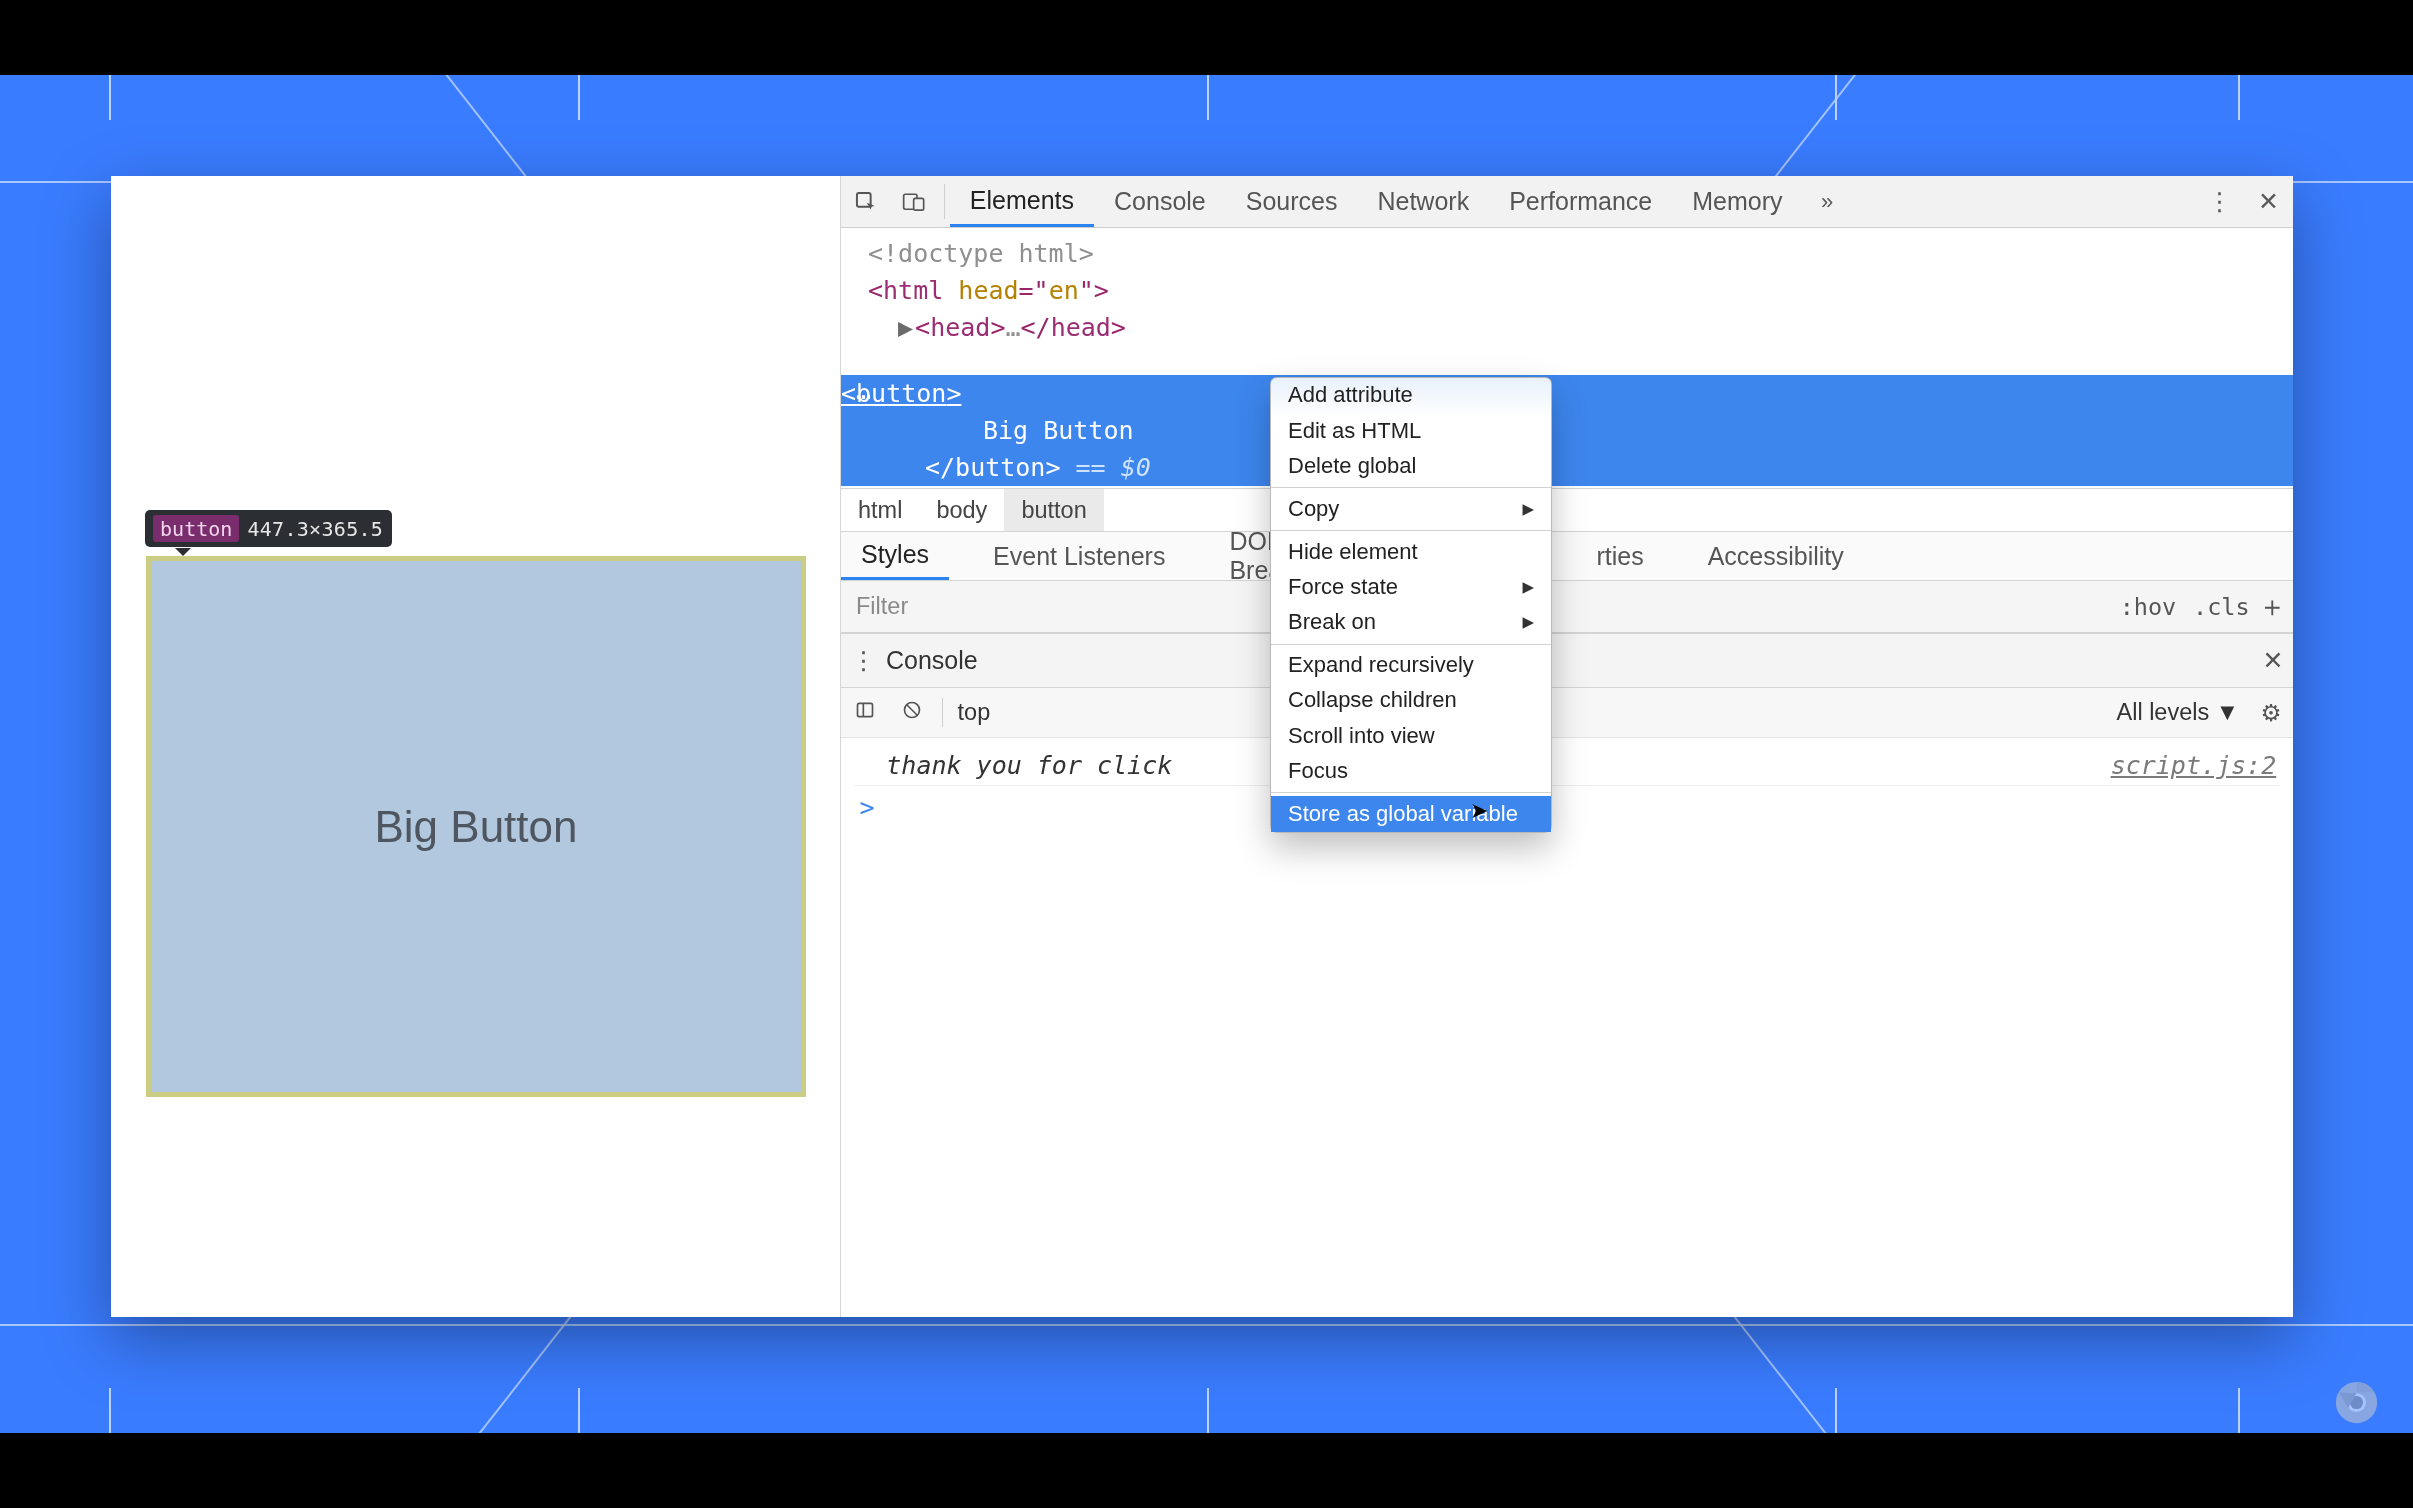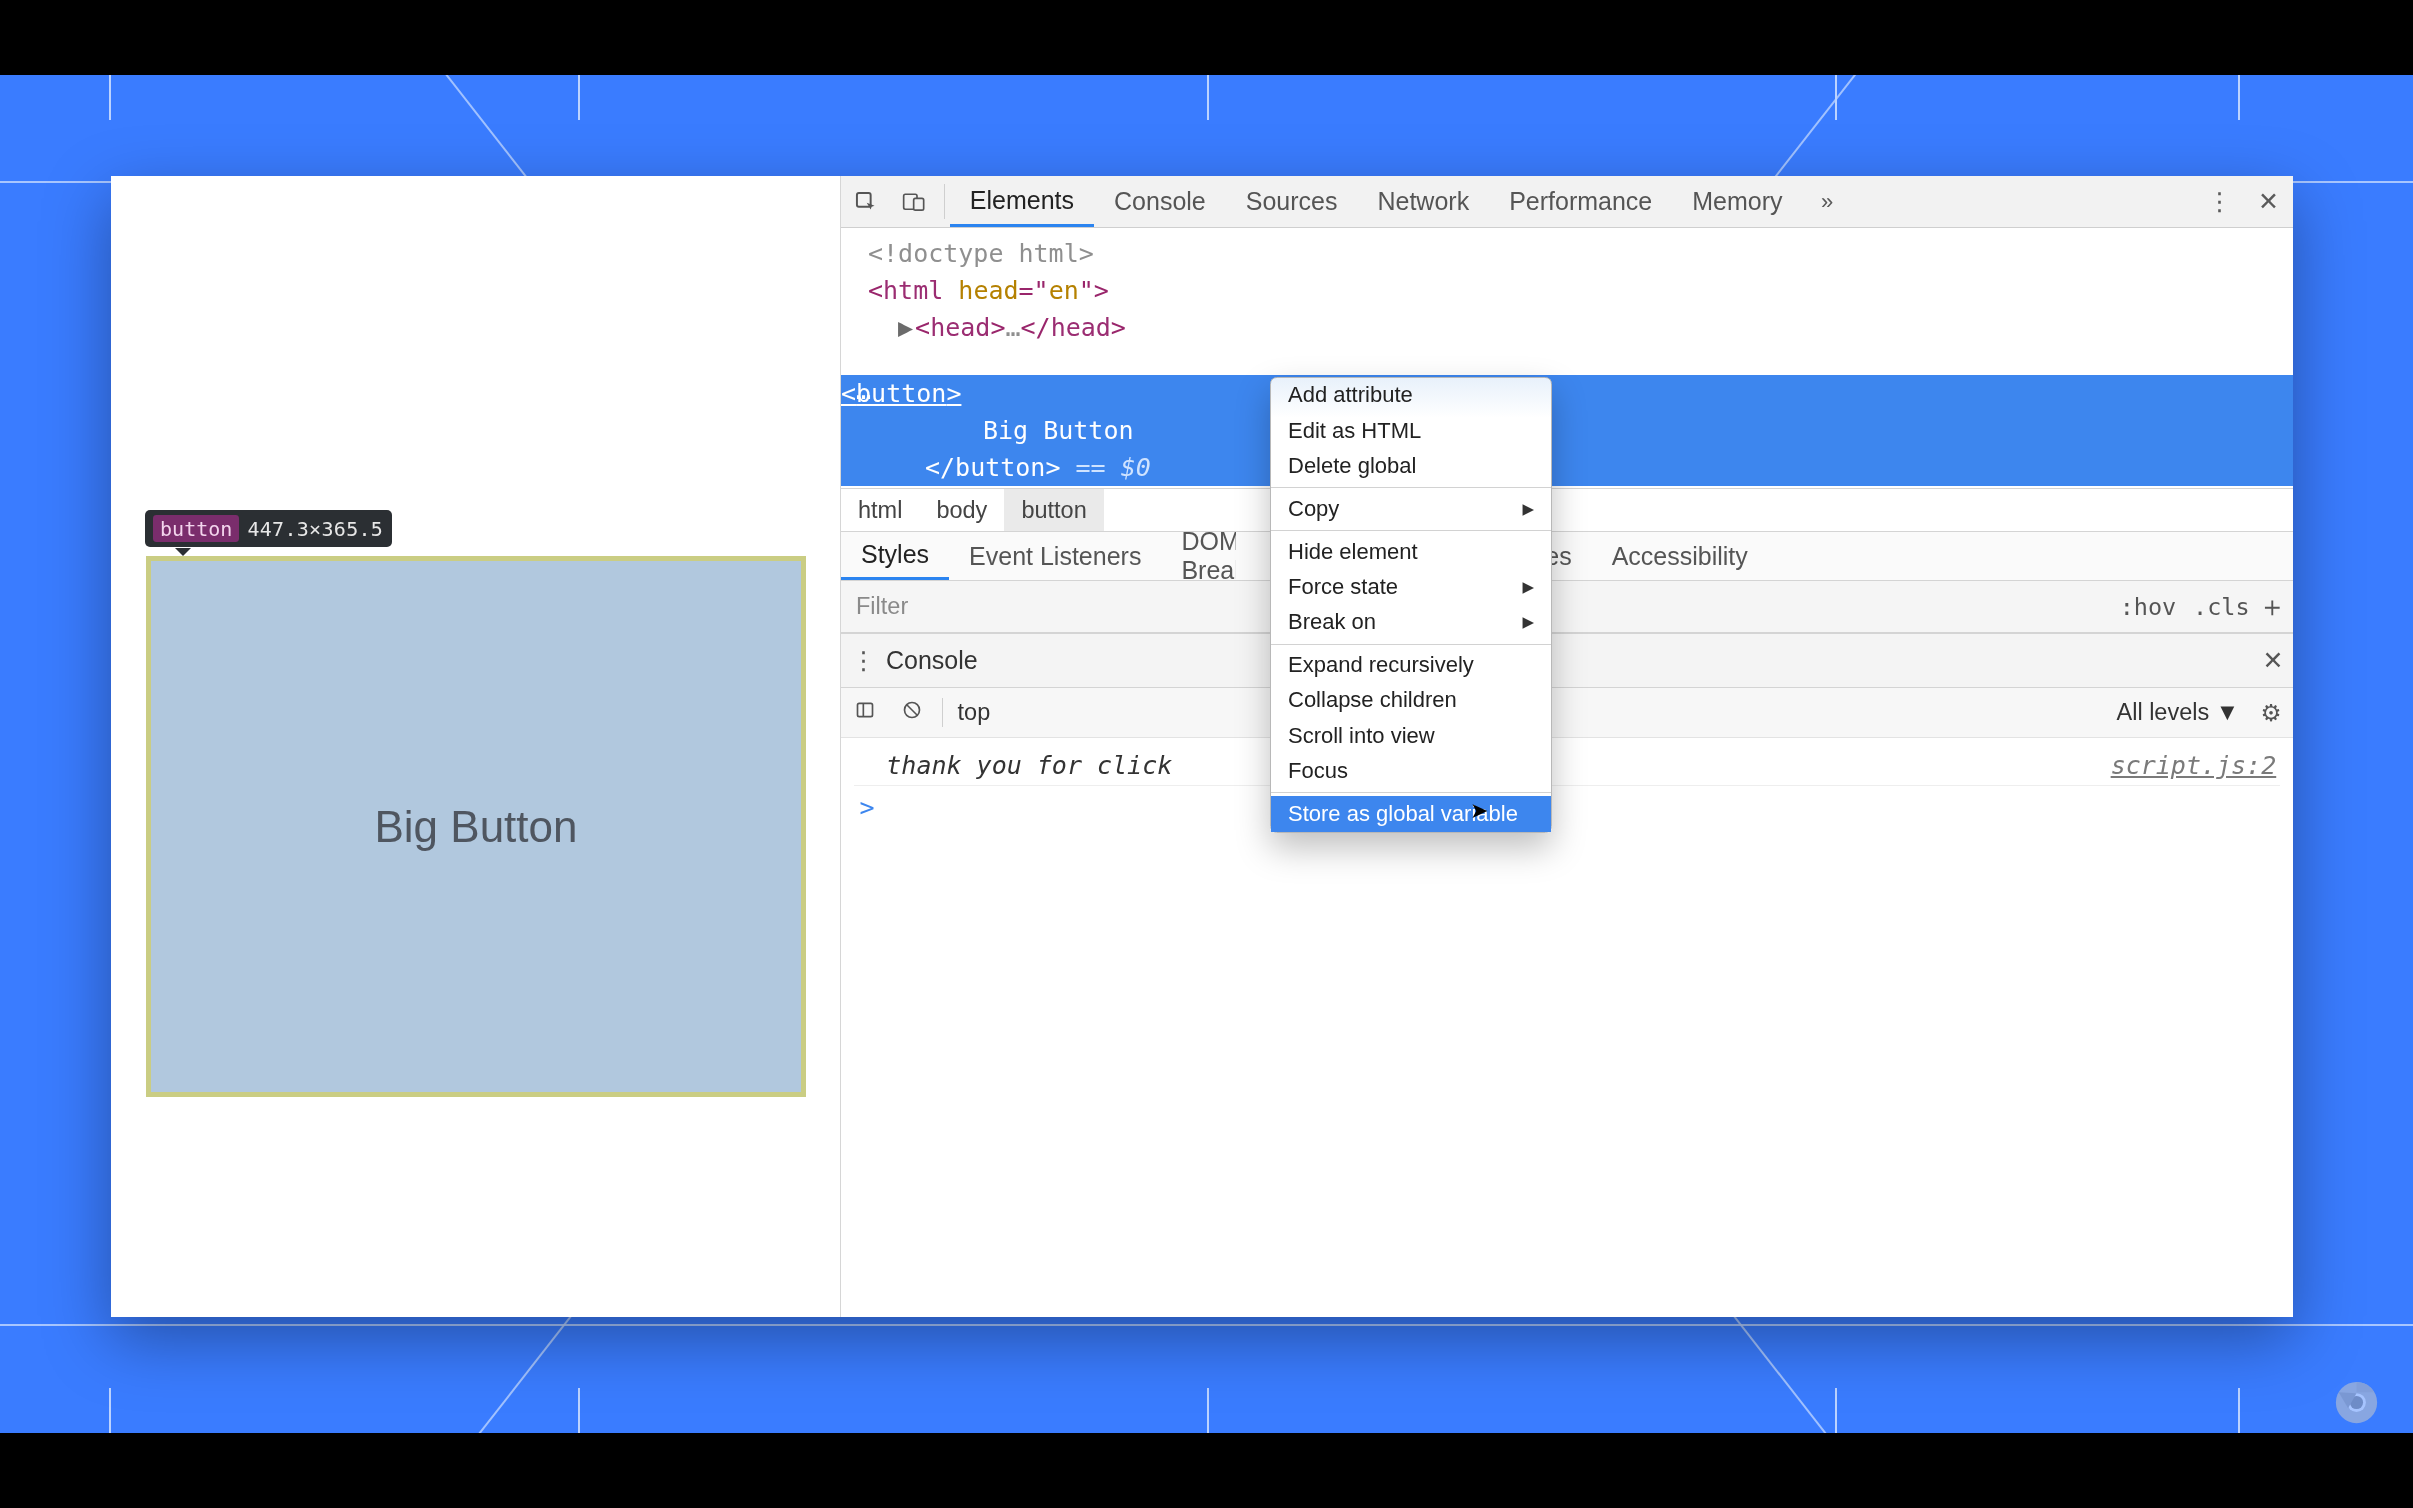--- a/index.html
+++ b/index.html
@@ -195,20 +195,21 @@
   .crumb.active { background: #eaeaea; }
 
   
   .subtabs {
     height: 49px;
     border-bottom: 0.8px solid #d4d4d4;
     display: flex; align-items: stretch;
     font-size: 25px;
     color: #555;
     background: #fafafa;
+    gap: 24px;
   }
   .subtab { padding: 0 20px; display: flex; align-items: center; }
   .subtab.active { color: #222; border-bottom: 3.4px solid #2b84f0; }
 
   
   .filter-row {
     height: 52px;
     border-bottom: 0.8px solid #d4d4d4;
     display: flex; align-items: center;
     font-size: 23.5px;

